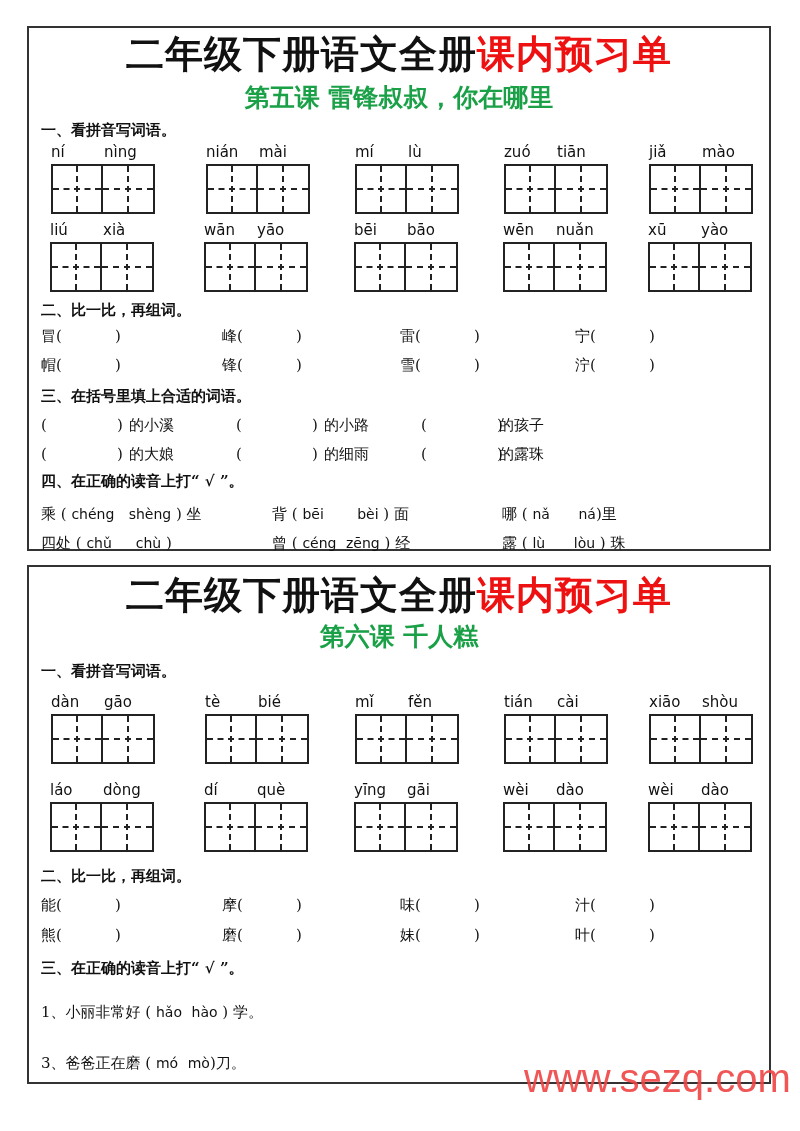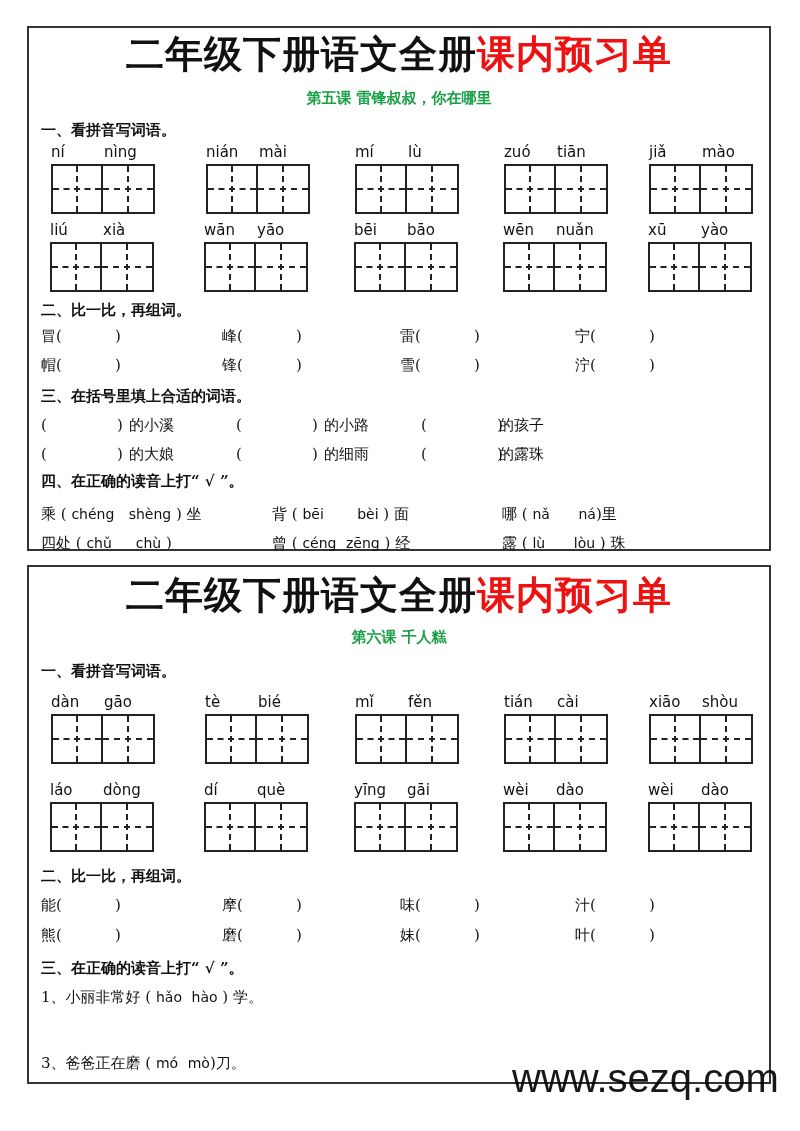--- a/index.html
+++ b/index.html
@@ -4,21 +4,21 @@
 <style>
   html, body { margin: 0; padding: 0; background: #ffffff; }
   body { width: 800px; height: 1131px; position: relative; overflow: hidden;
          font-family: "DejaVu Sans", "Liberation Sans", sans-serif; color: #111; }
   .sheet { position: absolute; left: 27px; width: 744px; border: 2px solid #333; box-sizing: border-box; background: #fff; }
   .sheet.s1 { top: 26px; height: 525px; }
   .sheet.s2 { top: 565px; height: 519px; }
   .main-title { position: absolute; left: 0; width: 100%; text-align: center; font-size: 38px; font-weight: bold;
                 font-family: "DejaVu Serif", "Liberation Serif", serif; letter-spacing: 1px; line-height: 44px; }
   .main-title .red { color: #ee1111; }
-  .sub-title { position: absolute; left: 0; width: 100%; text-align: center; font-size: 15px; font-weight: bold; color: #1aa046;
+  .sub-title { position: absolute; left: 0; width: 100%; text-align: center; font-size: 25px; font-weight: bold; color: #1aa046;
                font-family: "DejaVu Serif", "Liberation Serif", serif; line-height: 24px; }
   .sec-head { position: absolute; left: 12px; font-size: 15px; font-weight: bold; line-height: 20px;
               font-family: "DejaVu Serif", "Liberation Serif", serif; }
   .word { position: absolute; width: 106px; }
   .word .py { position: absolute; top: 0; left: 0; width: 106px; height: 20px; font-size: 15px; line-height: 20px;
               font-family: "DejaVu Sans", sans-serif; }
   .word .py span { position: absolute; top: 0; width: 53px; }
   .word .py span.a { left: 0; } .word .py span.b { left: 53px; }
   .grid { position: absolute; top: 22px; left: 0; display: flex; }
   .cell { width: 52px; height: 50px; border: 2px solid #222; position: relative; box-sizing: border-box; }
@@ -28,21 +28,21 @@
   .cmp-item { position: absolute; font-size: 15px; line-height: 20px; font-family: "DejaVu Serif", "Liberation Serif", serif; }
   .cmp-item .ch { display: inline-block; }
   .cmp-item .open { display: inline-block; }
   .cmp-item .close { position: absolute; left: 74px; top: 0; }
   .fill-item { position: absolute; font-size: 15px; line-height: 20px; font-family: "DejaVu Serif", "Liberation Serif", serif; white-space: nowrap; }
   .fill-item .op { position: absolute; left: 0; }
   .fill-item .cp { position: absolute; left: 76px; }
   .fill-item .tx { position: absolute; left: 88px; }
   .pr-item { position: absolute; font-size: 15px; line-height: 28px; white-space: nowrap; font-family: "DejaVu Serif", "Liberation Serif", serif; }
   .pr-item .pin { font-family: "DejaVu Sans", sans-serif; font-size: 14px; }
-  .watermark { position: absolute; left: 512px; top: 1056px; font-size: 40px; color: #000000; font-family: "Liberation Sans", sans-serif; letter-spacing: 0px; opacity: 0.9; }
+  .watermark { position: absolute; left: 524px; top: 1056px; font-size: 40px; color: #ef4444; font-family: "Liberation Sans", sans-serif; letter-spacing: 0px; opacity: 0.9; }
 </style>
 </head>
 <body>
 
 <div class="sheet s1">
   <div class="main-title" style="top:4px;">
     <span>二年级下册语文全册</span><span class="red">课内预习单</span>
   </div>
   <div class="sub-title" style="top:58px;">第五课  雷锋叔叔，你在哪里</div>
 
@@ -315,17 +315,17 @@
   <div class="cmp-item" style="left:12px; top:328px;"><span class="ch">能</span><span class="open">(</span><span class="close">)</span></div>
   <div class="cmp-item" style="left:193px; top:328px;"><span class="ch">摩</span><span class="open">(</span><span class="close">)</span></div>
   <div class="cmp-item" style="left:371px; top:328px;"><span class="ch">味</span><span class="open">(</span><span class="close">)</span></div>
   <div class="cmp-item" style="left:546px; top:328px;"><span class="ch">汁</span><span class="open">(</span><span class="close">)</span></div>
   <div class="cmp-item" style="left:12px; top:358px;"><span class="ch">熊</span><span class="open">(</span><span class="close">)</span></div>
   <div class="cmp-item" style="left:193px; top:358px;"><span class="ch">磨</span><span class="open">(</span><span class="close">)</span></div>
   <div class="cmp-item" style="left:371px; top:358px;"><span class="ch">妹</span><span class="open">(</span><span class="close">)</span></div>
   <div class="cmp-item" style="left:546px; top:358px;"><span class="ch">叶</span><span class="open">(</span><span class="close">)</span></div>
 
   <div class="sec-head" style="top:391px;">三、在正确的读音上打“ √ ”。</div>
-  <div class="pr-item" style="left:12px; top:416px;"><span>1、小丽非常好</span> ( <span class="pin">hǎo</span>&nbsp;&nbsp;<span class="pin">hào</span> ) <span>学。</span></div>
+  <div class="pr-item" style="left:12px; top:431px;"><span>1、小丽非常好</span> ( <span class="pin">hǎo</span>&nbsp;&nbsp;<span class="pin">hào</span> ) <span>学。</span></div>
   <div class="pr-item" style="left:12px; top:482px;"><span>3、爸爸正在磨</span> ( <span class="pin">mó</span>&nbsp;&nbsp;<span class="pin">mò</span>)<span>刀。</span></div>
 </div>
 
 <div class="watermark">www.sezq.com</div>
 
 </body></html>

